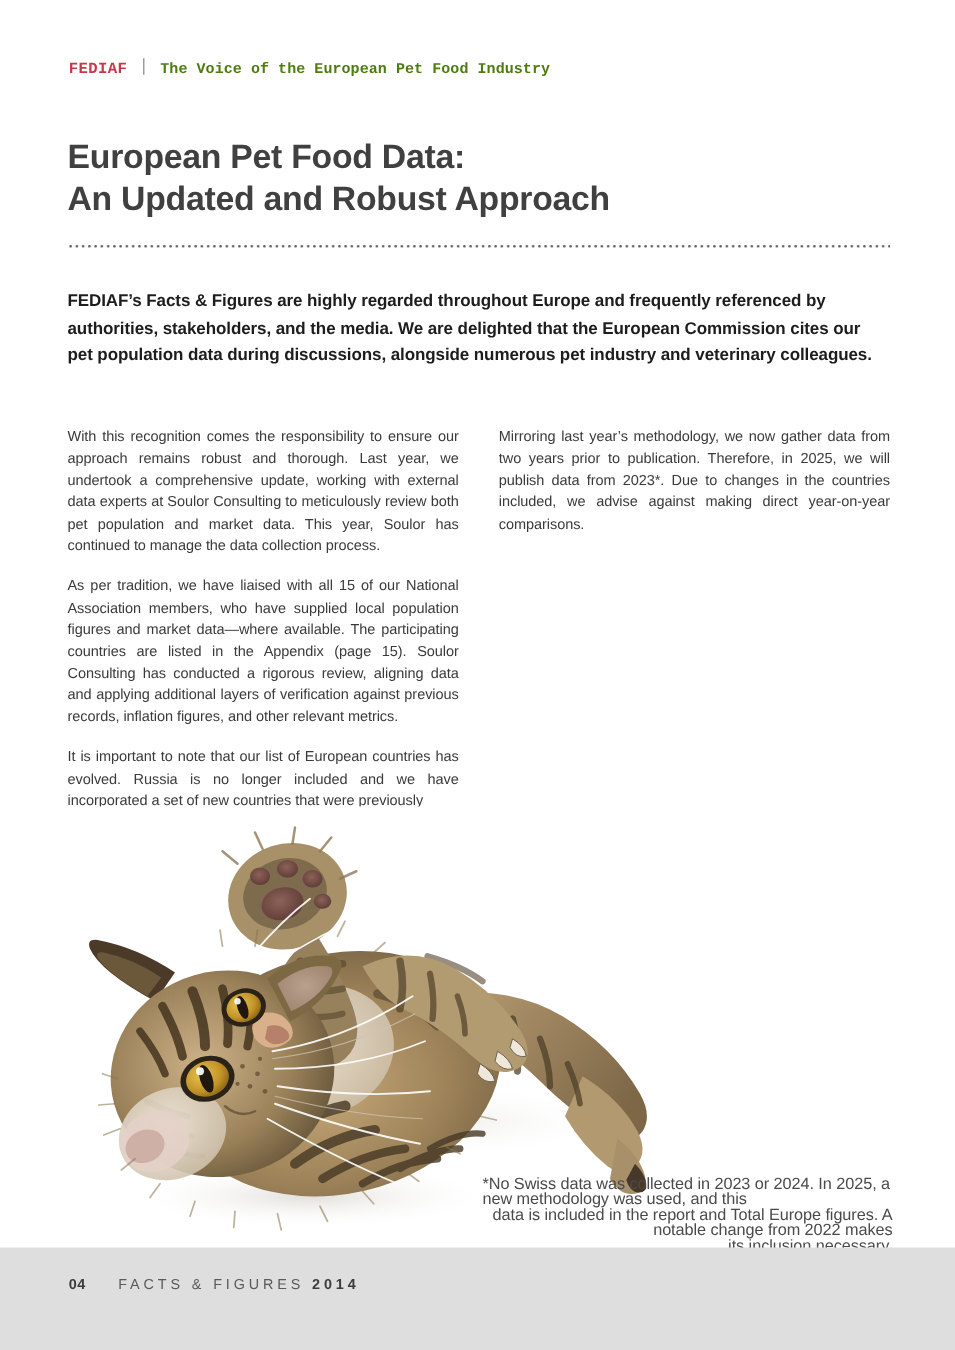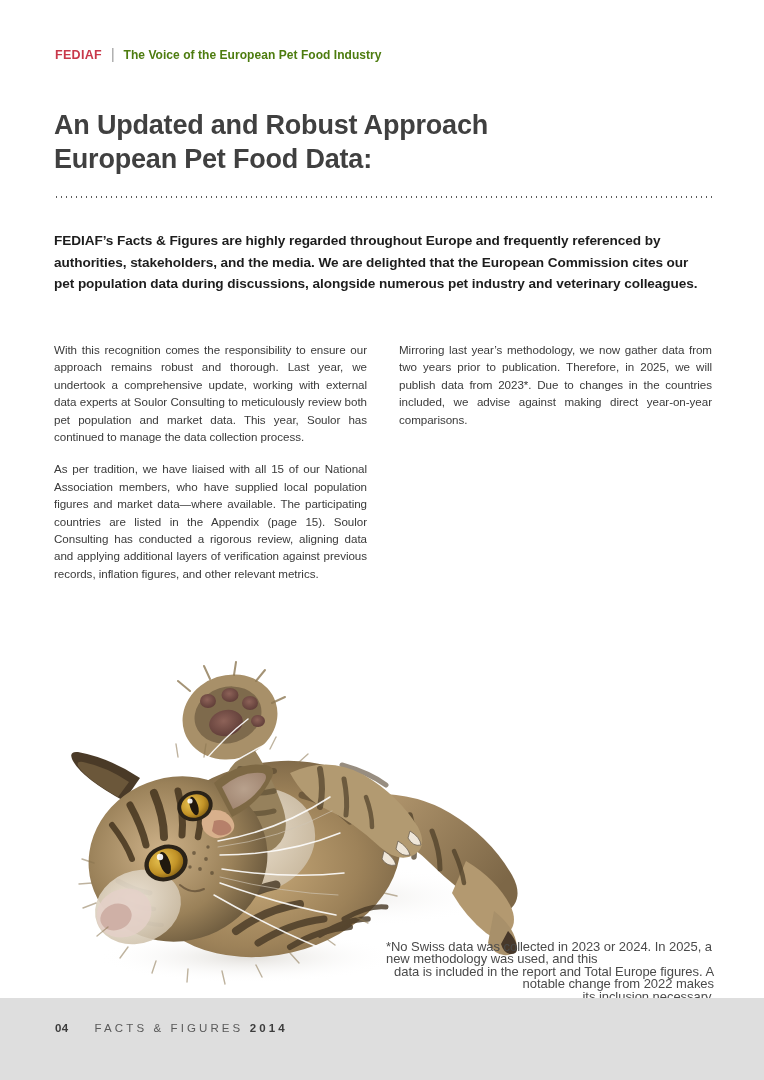--- a/index.html
+++ b/index.html
@@ -21,20 +21,21 @@
 
   
   .masthead {
     position: absolute;
     left: 55px;
     top: 48px;
     display: flex;
     align-items: center;
     gap: 9px;
     white-space: nowrap;
+    font-family: Liberation Mono, monospace;
   }
   .brand {
     color: #c8384a;
     font-size: 12.5px;
     font-weight: bold;
     letter-spacing: 0.3px;
   }
   .brand-sep {
     color: #9a9a9a;
     font-size: 14px;
@@ -173,32 +174,33 @@
 
 <div class="page">
 
   <div class="masthead">
     <span class="brand">FEDIAF</span>
     <span class="brand-sep">|</span>
     <span class="tagline">The Voice of the European Pet Food Industry</span>
   </div>
 
   <div class="title-block">
+    <div class="title-line">European Pet Food Data:</div>
     <div class="title-line">An Updated and Robust Approach</div>
-    <div class="title-line">European Pet Food Data:</div>
   </div>
 
   <div class="dotted-rule"></div>
 
   <p class="lead">FEDIAF’s Facts &amp; Figures are highly regarded throughout Europe and frequently referenced by authorities, stakeholders, and the media. We are delighted that the European Commission cites our pet population data during discussions, alongside numerous pet industry and veterinary colleagues.</p>
 
   <div class="columns">
     <div class="col">
       <p class="body-p">With this recognition comes the responsibility to ensure our approach remains robust and thorough. Last year, we undertook a comprehensive update, working with external data experts at Soulor Consulting to meticulously review both pet population and market data. This year, Soulor has continued to manage the data collection process.</p>
       <p class="body-p">As per tradition, we have liaised with all 15 of our National Association members, who have supplied local population figures and market data—where available. The participating countries are listed in the Appendix (page 15). Soulor Consulting has conducted a rigorous review, aligning data and applying additional layers of verification against previous records, inflation figures, and other relevant metrics.</p>
+      <p class="body-p">It is important to note that our list of European countries has evolved. Russia is no longer included and we have incorporated a set of new countries that were previously</p>
     </div>
     <div class="col">
       <p class="body-p">Mirroring last year’s methodology, we now gather data from two years prior to publication. Therefore, in 2025, we will publish data from 2023*. Due to changes in the countries included, we advise against making direct year-on-year comparisons.</p>
     </div>
   </div>
 
   <div class="photo">
     <svg viewBox="0 0 545 345" xmlns="http://www.w3.org/2000/svg" role="img" aria-label="tabby cat lying on back">
       <defs>
         <radialGradient id="furBody" cx="45%" cy="55%" r="70%">

